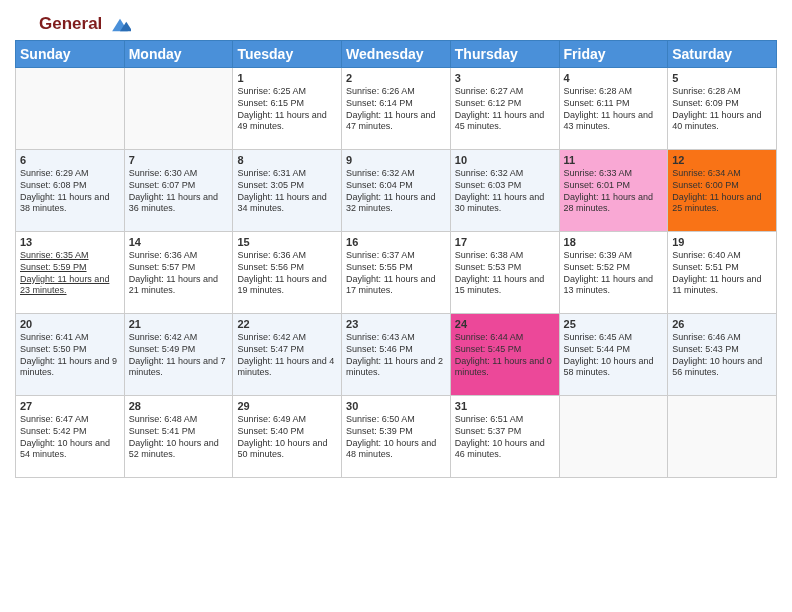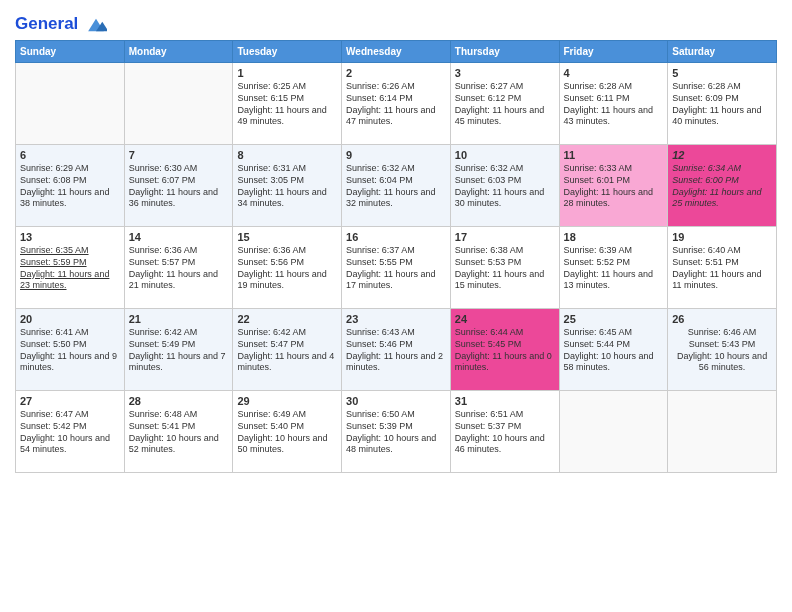--- a/index.html
+++ b/index.html
@@ -49,21 +49,21 @@
       margin-top: 2px;
     }
     .calendar-table {
       width: 100%;
       border-collapse: collapse;
       margin-top: 6px;
     }
     .calendar-table th {
       background: #4a90d9;
       color: #fff;
-      font-size: 10px;
+      font-size: 14px;
       font-weight: bold;
       padding: 5px 4px;
       text-align: left;
       border: 1px solid #3a7fc0;
     }
     .calendar-table td {
       border: 1px solid #ccc;
       vertical-align: top;
       padding: 3px 4px;
       width: calc(100% / 7);
@@ -92,21 +92,21 @@
       background: #f9f9f9 !important;
     }
   </style>
 </head>
 <body>
 <div class="page">
 
   <div class="header">
     <div class="logo-container">
       <div>
-        <div style="font-size:17px;font-weight:bold;color:#1d4ed8;line-height:1.15;">
+        <div style="font-size:17px;font-weight:bold;color:#7f1d1d;line-height:1.15;margin-left:24px;">
           General
           <svg class="logo-icon" viewBox="0 0 28 20" xmlns="http://www.w3.org/2000/svg" style="display:inline-block;vertical-align:middle;width:22px;height:16px;">
             <polygon points="4,18 14,2 24,18" fill="#4a90d9"></polygon>
             <polygon points="14,18 22,6 30,18" fill="#2a6db5"></polygon>
           </svg>
         </div>
         <div style="font-size:17px;font-weight:bold;color:#4a90d9;line-height:1.15;"></div>
       </div>
     </div>
     <div class="title-block">
@@ -192,21 +192,21 @@
             <div class="cell-text" style="white-space: pre-line;">Sunrise: 6:32 AM
 Sunset: 6:03 PM
 Daylight: 11 hours and 30 minutes.</div>
           </td>
           <td style="background: #f9a8d4;">
             <span class="day-number">11</span>
             <div class="cell-text" style="white-space: pre-line;">Sunrise: 6:33 AM
 Sunset: 6:01 PM
 Daylight: 11 hours and 28 minutes.</div>
           </td>
-          <td style="background: #ec4899; font-style: italic;">
+          <td style="background: #f97316;">
             <span class="day-number">12</span>
             <div class="cell-text" style="white-space: pre-line;">Sunrise: 6:34 AM
 Sunset: 6:00 PM
 Daylight: 11 hours and 25 minutes.</div>
           </td>
         </tr>
         <tr>
           <td>
             <span class="day-number">13</span>
             <div class="cell-text" style="white-space: pre-line; text-decoration: underline;">Sunrise: 6:35 AM
@@ -282,21 +282,21 @@
 Daylight: 11 hours and 0 minutes.</div>
           </td>
           <td style="background: rgb(240, 245, 251); margin-left: 36px;">
             <span class="day-number">25</span>
             <div class="cell-text" style="white-space: pre-line;">Sunrise: 6:45 AM
 Sunset: 5:44 PM
 Daylight: 10 hours and 58 minutes.</div>
           </td>
           <td style="background: rgb(240, 245, 251);">
             <span class="day-number">26</span>
-            <div class="cell-text" style="white-space: pre-line; text-align: center;">Sunrise: 6:46 AM
+            <div class="cell-text" style="white-space: pre-line;">Sunrise: 6:46 AM
 Sunset: 5:43 PM
 Daylight: 10 hours and 56 minutes.</div>
           </td>
         </tr>
         <tr>
           <td>
             <span class="day-number">27</span>
             <div class="cell-text" style="white-space: pre-line;">Sunrise: 6:47 AM
 Sunset: 5:42 PM
 Daylight: 10 hours and 54 minutes.</div>

